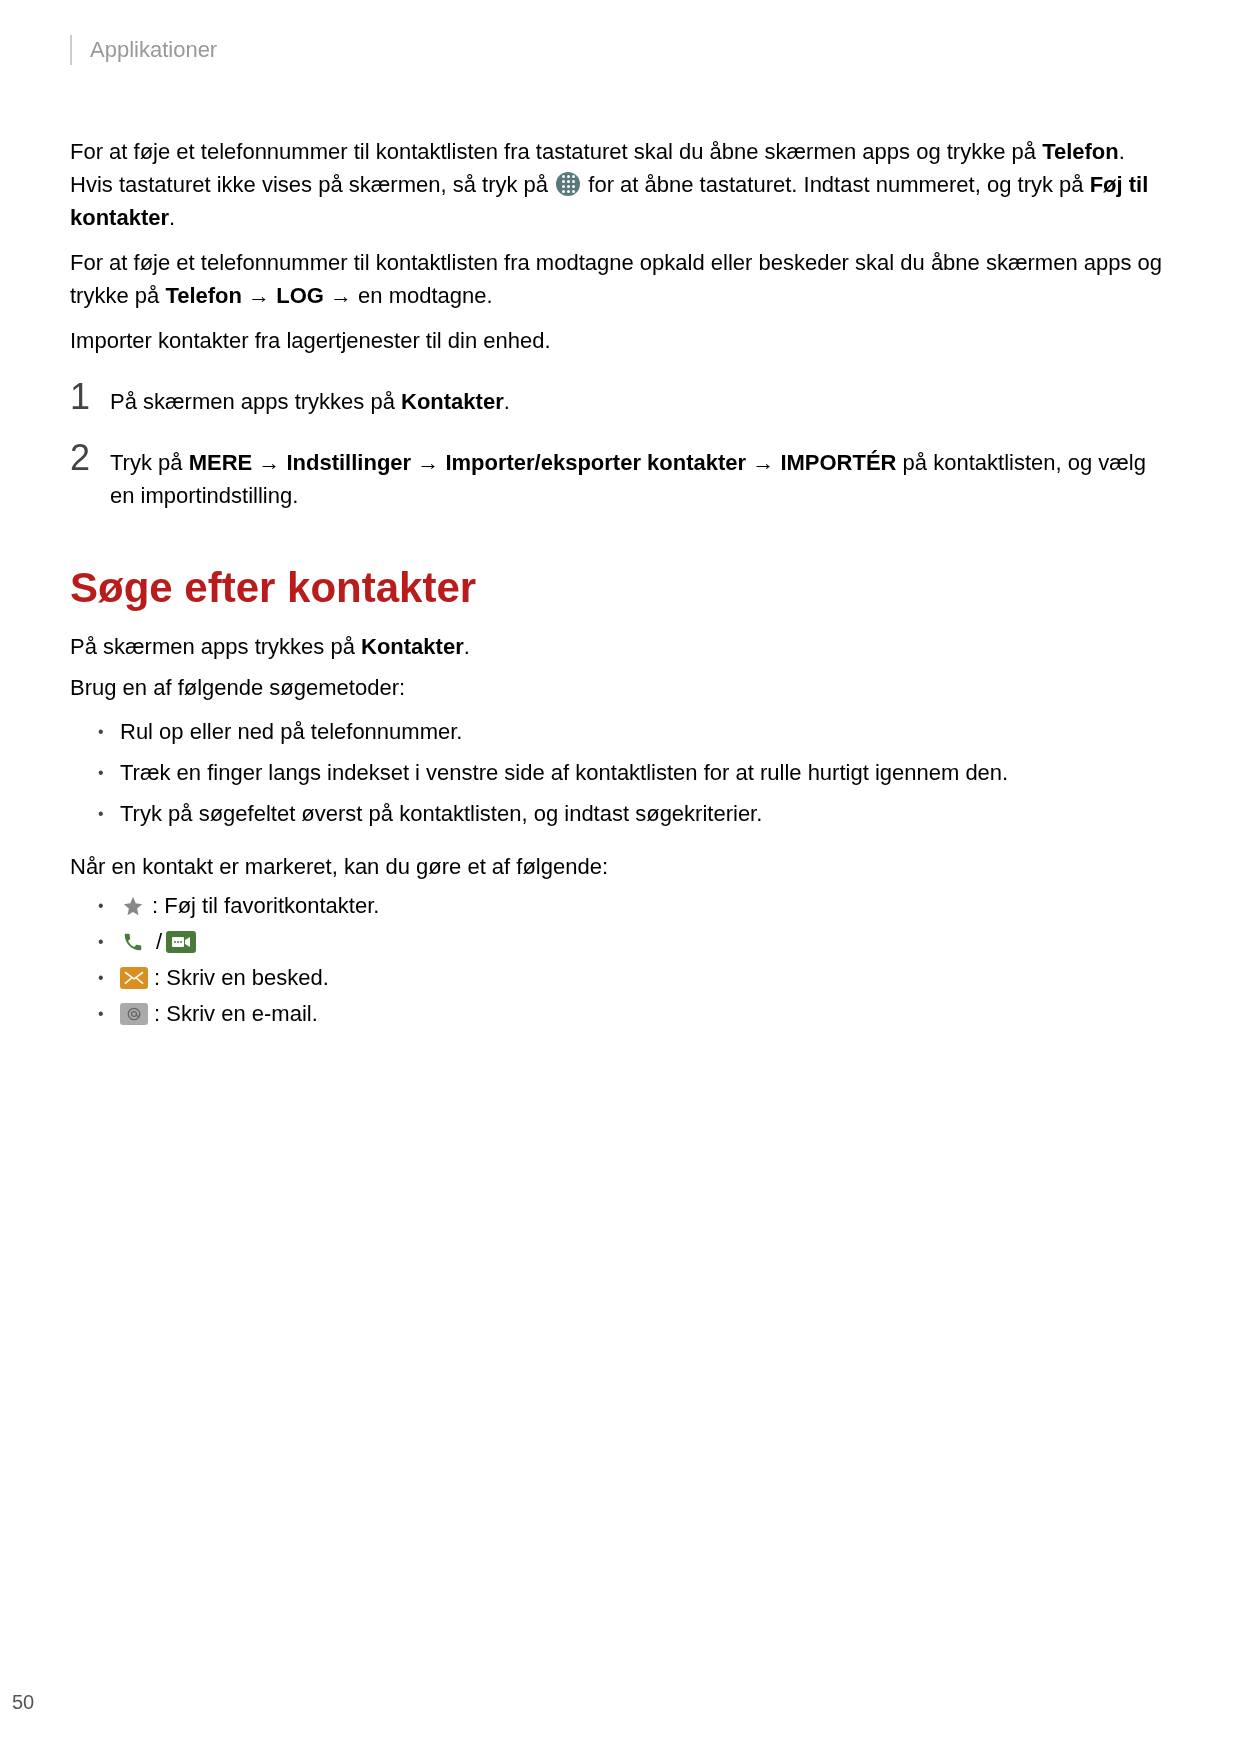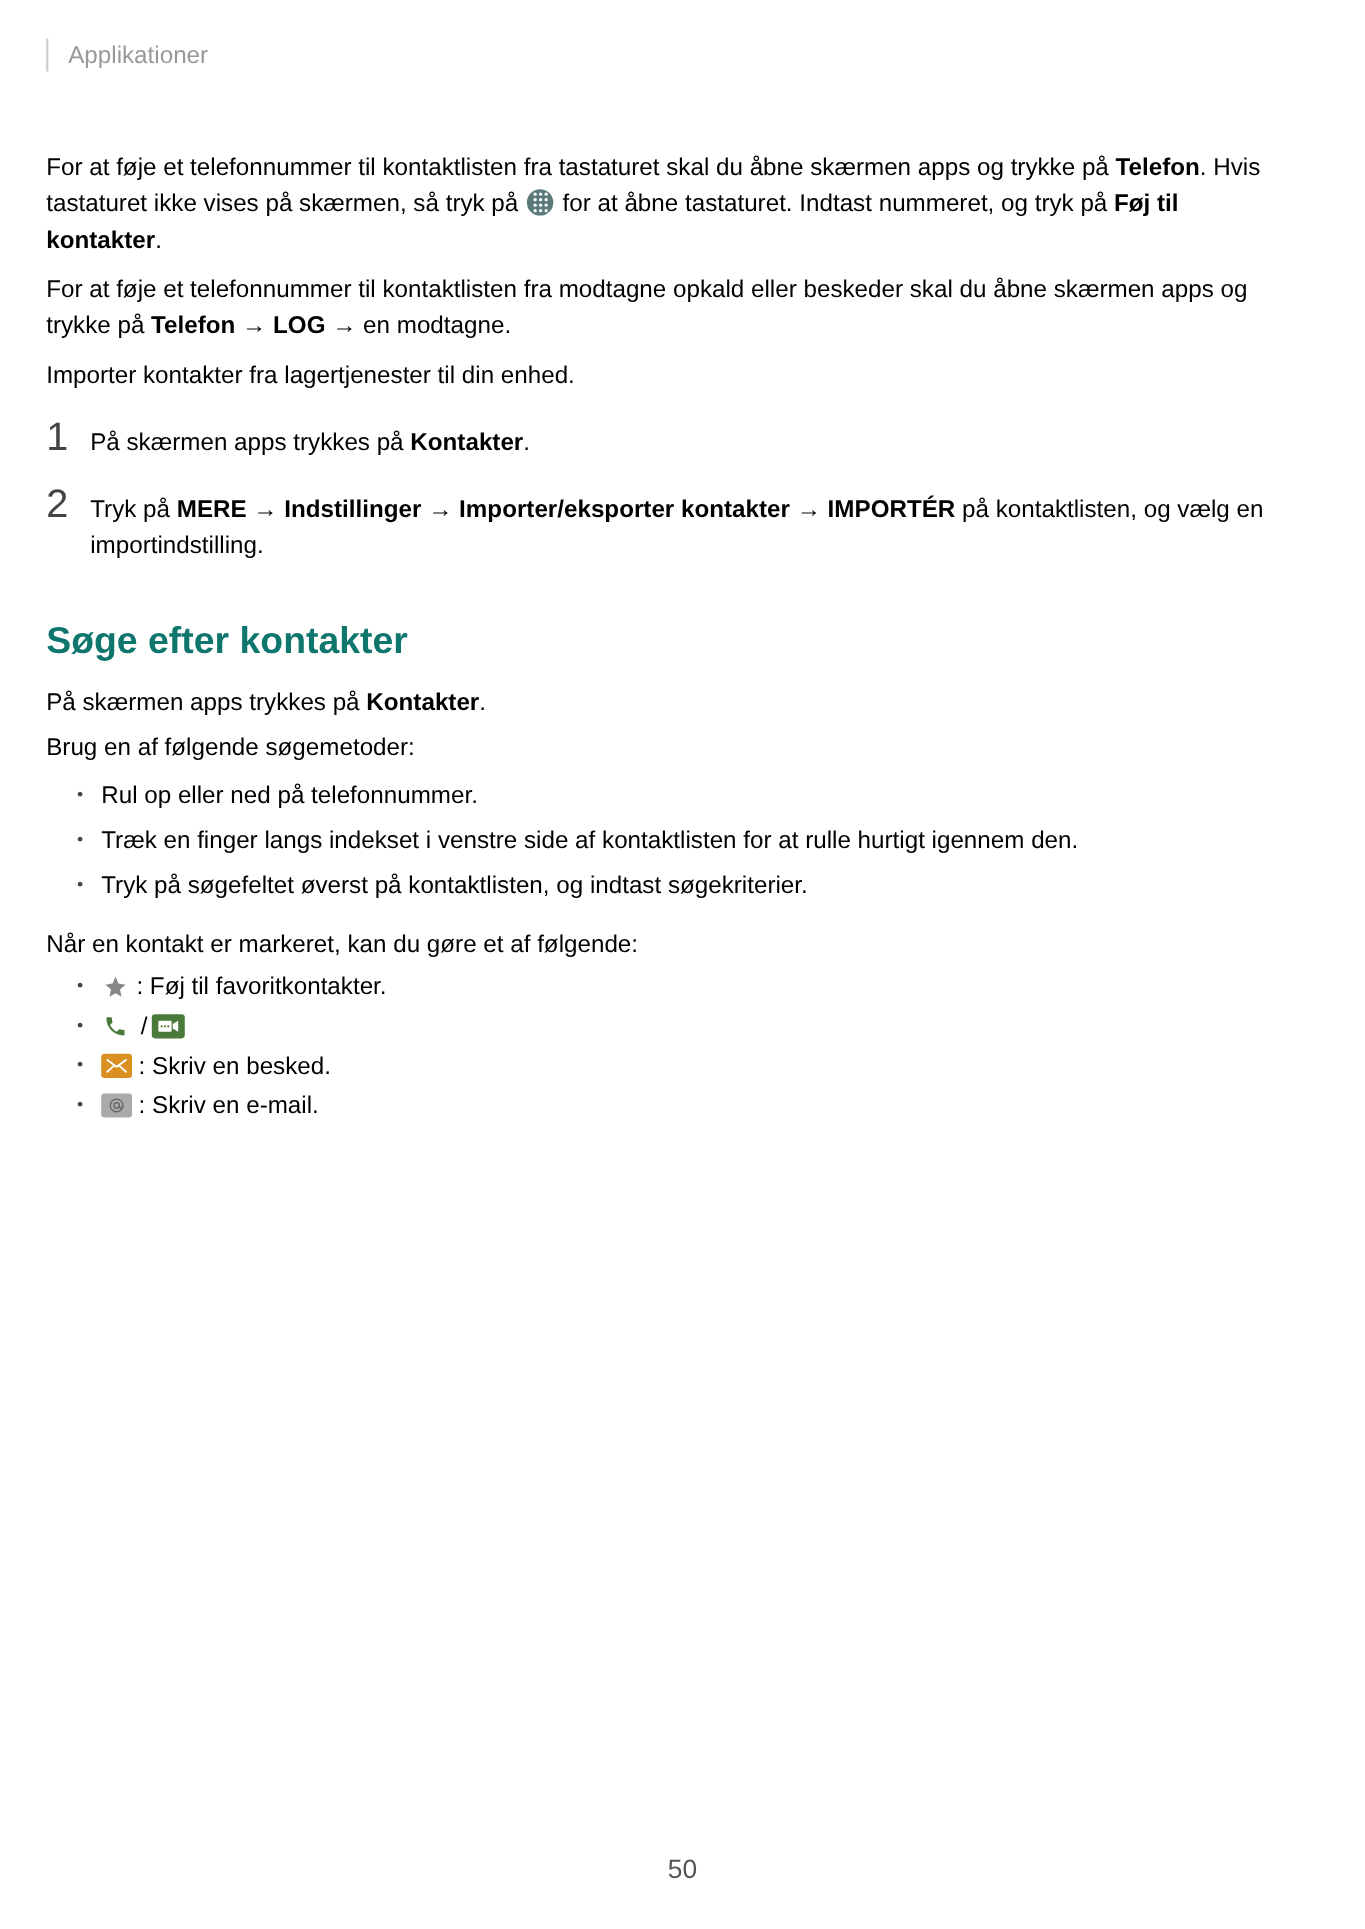--- a/index.html
+++ b/index.html
@@ -5,21 +5,21 @@
     * { box-sizing: border-box; margin: 0; padding: 0; }
     body {
       width: 1241px;
       height: 1754px;
       background: #fff;
       font-family: Arial, Helvetica, sans-serif;
       color: #000;
       position: relative;
     }
     .page {
-      padding: 35px 70px 0 42px;
+      padding: 35px 70px 0 70px;
     }
     .header-line {
       border-left: 2px solid #ccc;
       height: 30px;
       padding-left: 18px;
       display: flex;
       align-items: center;
       margin-bottom: 70px;
     }
     .header-text {
@@ -80,22 +80,22 @@
       font-family: Arial, sans-serif;
       font-weight: normal;
       text-align: left;
     }
     .num-body {
       font-size: 22px;
       line-height: 1.5;
       padding-top: 6px;
     }
     .section-h2 {
-      font-size: 34px;
-      color: #0f766e;
+      font-size: 42px;
+      color: #b91c1c;
       font-weight: bold;
       margin-top: 52px;
       margin-bottom: 18px;
     }
     .bullet-list {
       margin: 10px 0 18px 28px;
     }
     .bullet-item {
       display: flex;
       font-size: 22px;
@@ -153,24 +153,23 @@
     .email-icon {
       background: #aaa;
       border-radius: 3px;
       width: 28px;
       height: 22px;
     }
     .email-icon svg { stroke: #666; fill: none; stroke-width: 1.5; }
     .page-num {
       position: absolute;
       bottom: 40px;
-      left: 0;
+      left: 12px;
       right: 0;
-      text-align: center;
-      font-size: 24px;
+      font-size: 20px;
       color: #555;
     }
     .slash { margin: 0 4px; }
   </style>
 </head>
 <body>
 
 <div class="page">
 
   <div class="header-line">

